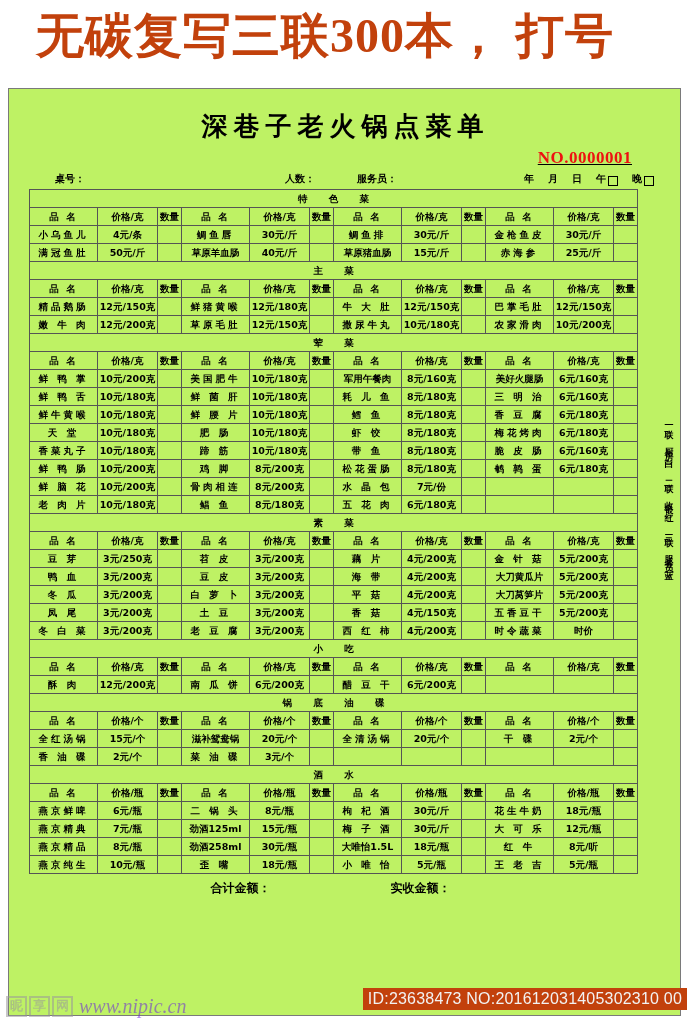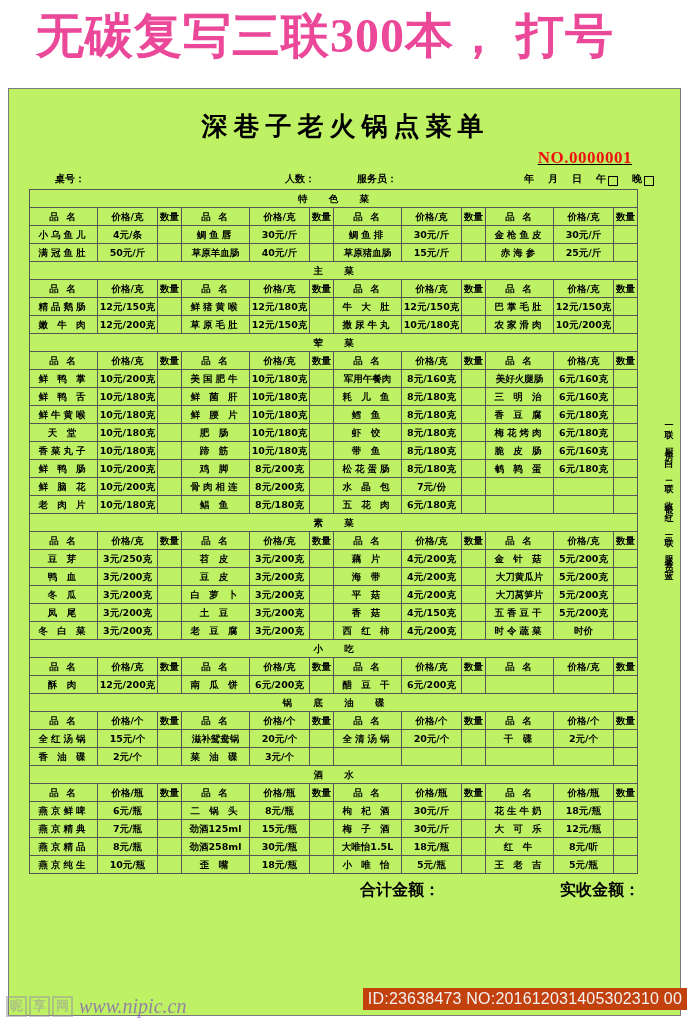--- a/index.html
+++ b/index.html
@@ -26,21 +26,21 @@
     display: flex;
     align-items: center;
   }
   #banner .banner-text {
     white-space: nowrap;
     font-family: "Liberation Serif", "DejaVu Serif", serif;
     font-weight: 700;
     font-size: 48px;
     letter-spacing: 1px;
     margin-left: 36px;
-    color: #ec4899;
+    color: #c2410c;
   }
 
   
   #sheet {
     position: absolute;
     top: 88px;
     left: 8px;
     width: 673px;
     height: 928px;
     border: 1px solid #7a7a7a;
@@ -160,25 +160,25 @@
     font-weight: 700;
     letter-spacing: 4px;
     font-family: "DejaVu Sans", "Liberation Sans", sans-serif;
     line-height: 18px;
     white-space: nowrap;
   }
 
   
   .totals {
     display: flex;
-    justify-content: flex-end;
+    justify-content: center;
     align-items: center;
     padding-right: 20px;
     margin-top: 6px;
-    font-size: 16px;
+    font-size: 12px;
     font-weight: 700;
     font-family: "DejaVu Sans", "Liberation Sans", sans-serif;
   }
   .totals .t1 { margin-right: 120px; }
   .totals .t2 { margin-right: 10px; }
 
   
   #wm-logo {
     position: absolute;
     left: 6px;

